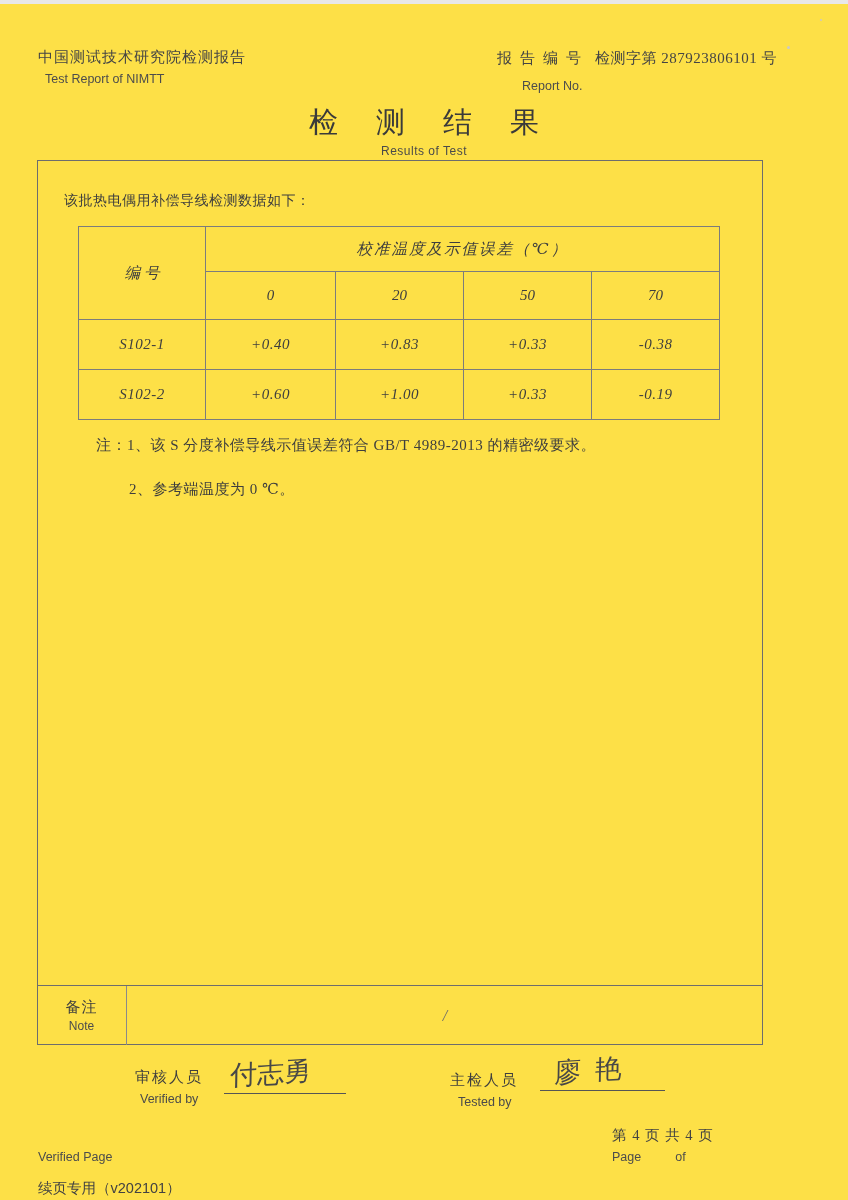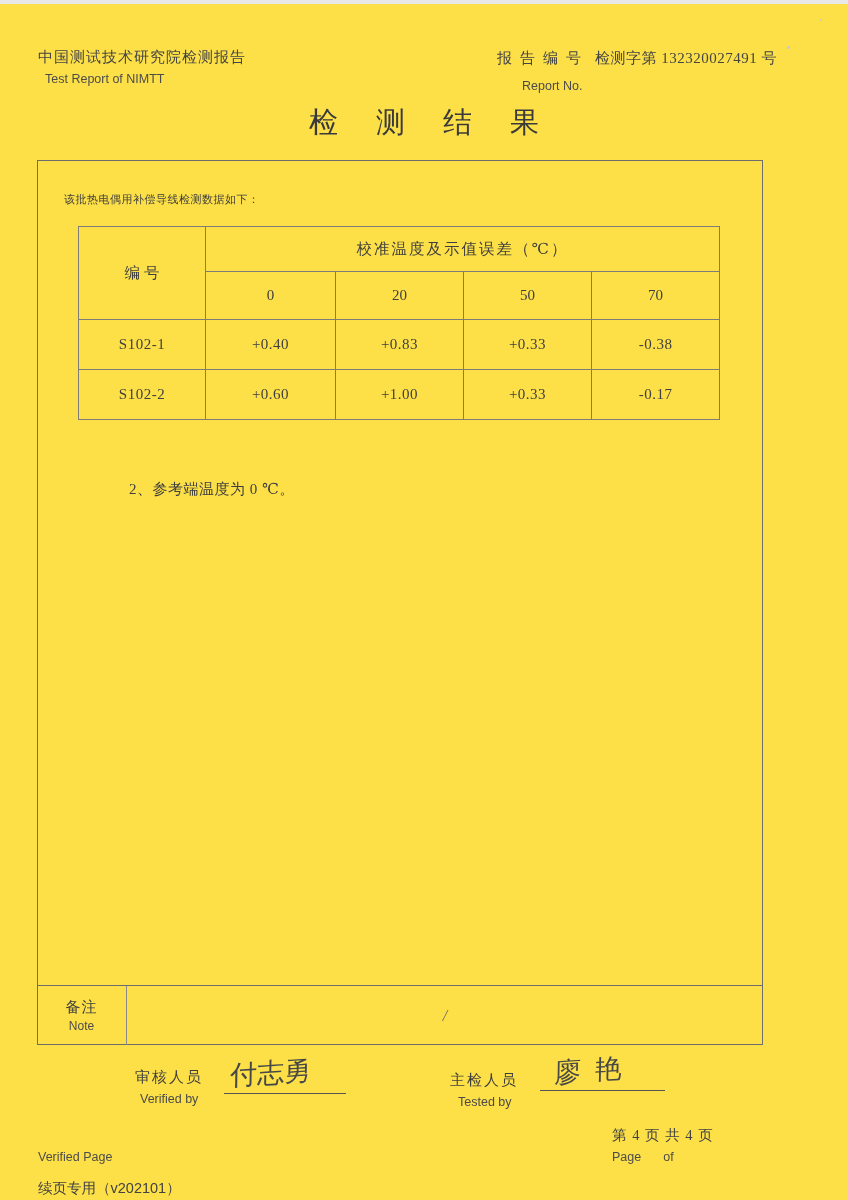--- a/index.html
+++ b/index.html
@@ -34,30 +34,30 @@
   }
   .title-en { left: 0; top: 140px; width: 100%; text-align: center;
     font-size: 12px; color: #4a4a4a; letter-spacing: 0.5px; }
 
   
   .main-box {
     left: 37px; top: 156px; width: 726px; height: 885px;
     border: 1.6px solid #6d6d6d;
   }
 
-  .intro { left: 64px; top: 188px; font-size: 11px; color: #3e3e3e; letter-spacing: 0.5px; }
+  .intro { left: 64px; top: 188px; font-size: 14px; color: #3e3e3e; letter-spacing: 0.5px; }
 
   
   .results-table {
     left: 78px; top: 222px; width: 641px;
     border-collapse: collapse; table-layout: fixed;
     font-size: 15px; color: #3e3e3e; text-align: center;
   }
   .results-table td, .results-table th {
-    border: 1.2px solid #7c7c7c; font-weight: normal; padding: 0;
+    border: 1.2px solid #7c7c7c; font-weight: normal; padding: 0; font-style: italic;
   }
   .row-span-hdr { height: 45px; font-size: 15.5px; letter-spacing: 2px; }
   .row-temps td { height: 48px; }
   .row-data  td { height: 50px; letter-spacing: 0.5px; }
   .id-hdr { letter-spacing: 4px; text-indent: 4px; }
 
   .note-line1 { left: 96px;  top: 432px; font-size: 15px; color: #3e3e3e; letter-spacing: 0.5px; }
   .note-line2 { left: 129px; top: 476px; font-size: 15px; color: #3e3e3e; letter-spacing: 0.5px; }
 
   
@@ -93,40 +93,41 @@
     font-size: 27px; color: #474747; white-space: nowrap;
     transform: rotate(-4deg) skewX(-5deg);
     font-family: "Liberation Serif", "DejaVu Serif", serif;
   }
   .sig-name.spread { letter-spacing: 14px; left: 14px; }
 
   
   .foot-left-cn  { left: 38px;  top: 1175px; font-size: 14.5px; color: #424242; }
   .foot-left-en  { left: 38px;  top: 1146px; font-size: 12.5px; color: #4c4c4c; }
   .foot-right-cn { left: 612px; top: 1122px; font-size: 14.5px; color: #424242; letter-spacing: 1px; }
-  .foot-right-en { left: 612px; top: 1146px; font-size: 12.5px; color: #4c4c4c; display: flex; gap: 22px; }
+  .foot-right-en { left: 612px; top: 1146px; font-size: 12.5px; color: #4c4c4c; display: flex; gap: 34px; }
 
   
   .speck { position: absolute; background: #c9c9c9; border-radius: 50%; }
   .speck.s1 { left: 787px; top: 42px; width: 3px; height: 3px; }
   .speck.s2 { left: 820px; top: 15px; width: 2px; height: 2px; }
 </style>
 </head>
 <body>
 
 <div class="page">
 
   <div class="abs hdr-org-cn sans">中国测试技术研究院检测报告</div>
   <div class="abs hdr-org-en sans">Test Report of NIMTT</div>
   <div class="abs hdr-repno sans">
-    <span class="lbl">报告编号</span><span class="val serif">检测字第 132320027491 号</span>
+    <span class="lbl">报告编号</span><span class="val serif">检测字第 287923806101 号</span>
   </div>
   <div class="abs hdr-repno-en sans">Report No.</div>
 
   <div class="abs title-cn sans">检测结果</div>
+  <div class="abs title-en sans">Results of Test</div>
 
   <div class="abs main-box"></div>
 
   <div class="abs intro serif">该批热电偶用补偿导线检测数据如下：</div>
 
   <table class="abs results-table">
     <colgroup>
       <col style="width:127px">
         <col style="width:130px">
         <col style="width:128px">
@@ -149,25 +150,26 @@
         <td>+0.40</td>
         <td>+0.83</td>
         <td>+0.33</td>
         <td>-0.38</td>
       </tr>
       <tr class="row-data">
         <td>S102-2</td>
         <td>+0.60</td>
         <td>+1.00</td>
         <td>+0.33</td>
-        <td>-0.17</td>
+        <td>-0.19</td>
       </tr>
     </tbody>
   </table>
 
+  <div class="abs note-line1 serif">注：1、该 S 分度补偿导线示值误差符合 GB/T 4989-2013 的精密级要求。</div>
   <div class="abs note-line2 serif">2、参考端温度为 0 ℃。</div>
 
   <div class="abs remarks">
     <div class="remarks-label">
       <span class="cn sans">备注</span>
       <span class="en sans">Note</span>
     </div>
     <div class="remarks-content serif">/</div>
   </div>
 

